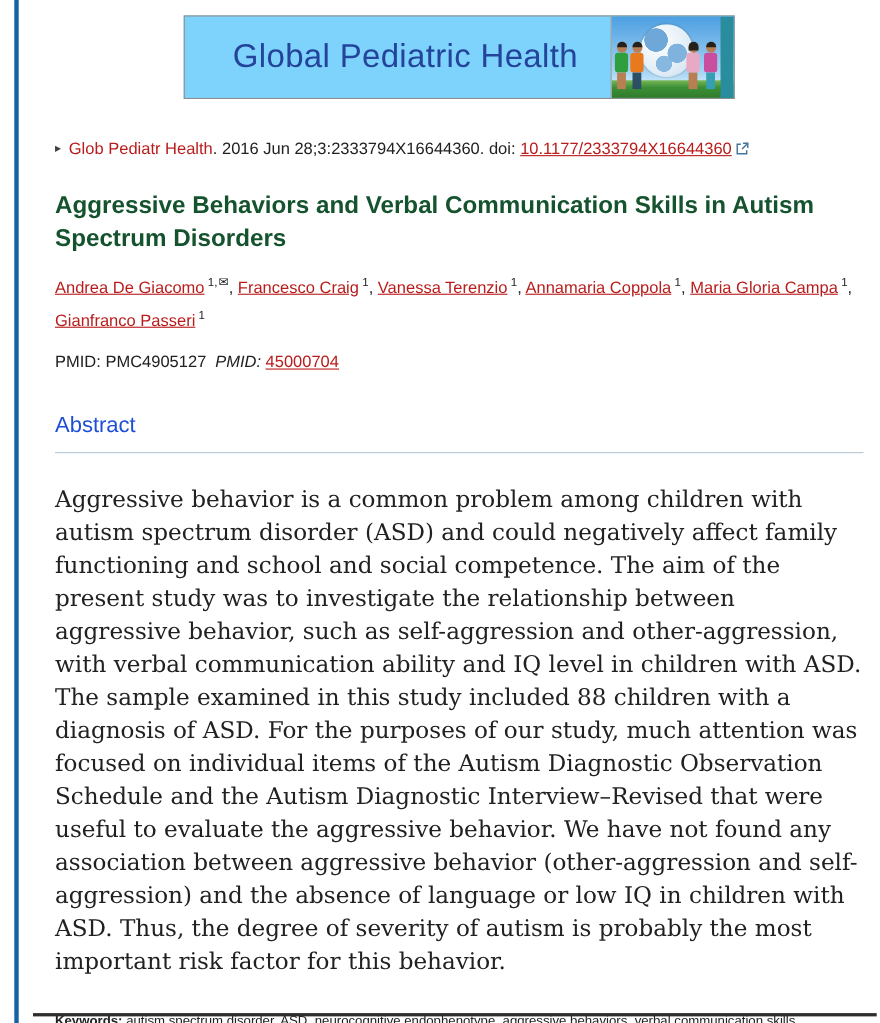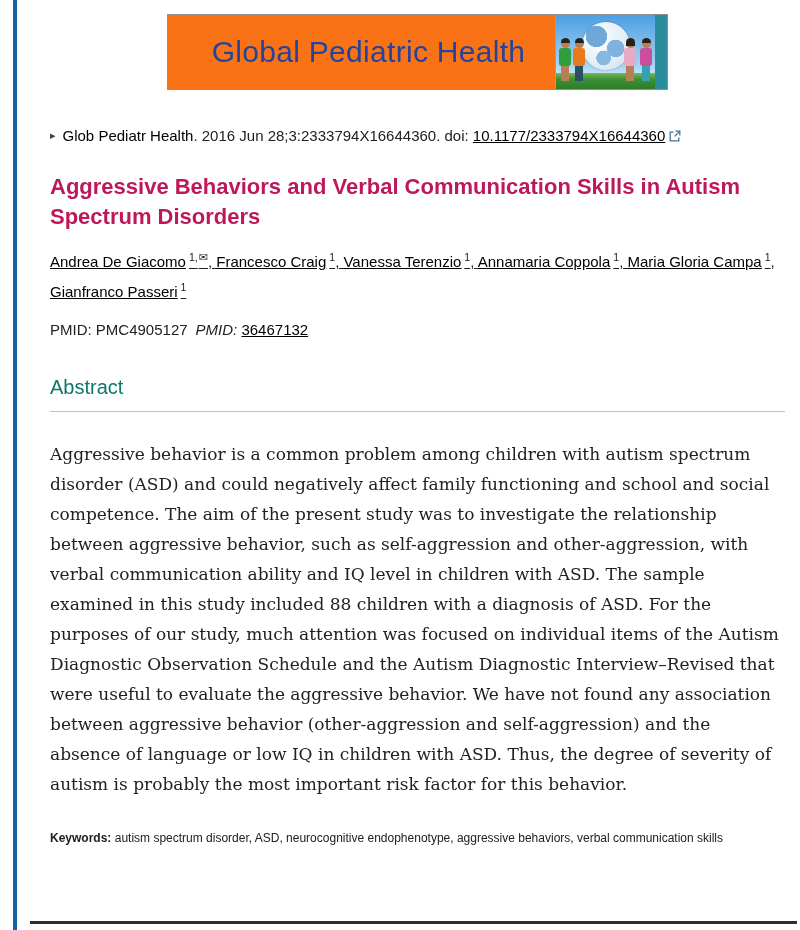--- a/index.html
+++ b/index.html
@@ -8,21 +8,21 @@
     width: 800px; height: 930px; position: relative; overflow: hidden;
     font-family: "Liberation Sans", sans-serif; color: #212121;
   }
   .accent-bar {
     position: absolute; left: 13px; top: 0; width: 4px; height: 930px;
     background: #1464a5;
   }
   
   .banner {
     position: absolute; left: 167px; top: 14px; width: 501px; height: 76px;
-    background: #f97316; border: 1px solid #8f8f8f; display: flex;
+    background: #7dd3fc; border: 1px solid #8f8f8f; display: flex;
   }
   .banner-title {
     flex: 1; display: flex; align-items: center; justify-content: center;
     padding-left: 14px; color: #24449b; font-size: 30px; letter-spacing: 0.3px;
     white-space: nowrap; overflow: hidden;
   }
   .banner-photo {
     position: relative; width: 112px; height: 100%; overflow: hidden;
     border-left: 1px solid #a0a0a0; flex: none;
     background: linear-gradient(#4d9fe2, #a9d6f4 70%, #bfe2f7 78%);
@@ -46,42 +46,42 @@
   .kid .torso { width: 12px; height: 18px; border-radius: 3px; margin: 0 auto; }
   .kid .legs { width: 8px; height: 15px; margin: 0 auto; }
   .kid1 { left: 3px; }  .kid1 .torso { background: #2f9e3f; } .kid1 .legs { background: #b97f54; }
   .kid2 { left: 17px; } .kid2 .torso { background: #e8791c; } .kid2 .legs { background: #2d4f66; }
   .kid3 { left: 68px; } .kid3 .torso { background: #e8a9c4; } .kid3 .legs { background: #b97f54; }
   .kid3 .head::before { height: 8px; }
   .kid4 { left: 84px; } .kid4 .torso { background: #c94f9e; } .kid4 .legs { background: #35a0b4; }
   .teal-strip { position: absolute; right: 0; top: 0; bottom: 0; width: 12px; background: #2a8d9e; }
   
   .content { position: absolute; left: 50px; top: 126px; width: 735px; }
-  a, .link { color: #000000; text-decoration: none; cursor: pointer; }
+  a, .link { color: #b91c1c; text-decoration: none; cursor: pointer; }
   .u { text-decoration: underline; }
   .citation-row { font-size: 15px; line-height: 18px; color: #212121; }
   .tri-dark { color: #404040; font-size: 11px; margin-right: 7px; vertical-align: 2px; cursor: pointer; }
   .ext-icon { display: inline-block; vertical-align: -1px; margin-left: 4px; }
-  .article-title { margin-top: 26px; font-size: 22px; line-height: 30px; font-weight: bold; color: #be185d; }
-  .authors { margin-top: 15px; font-size: 15px; line-height: 30px; color: #212121; text-decoration: underline; }
+  .article-title { margin-top: 26px; font-size: 22px; line-height: 30px; font-weight: bold; color: #14532d; }
+  .authors { margin-top: 15px; font-size: 15px; line-height: 30px; color: #212121; }
   .author-link { text-decoration: underline; }
   .sup { font-size: 10.5px; vertical-align: 6px; color: #212121; margin-left: 3px; line-height: 0; }
   .sup-mail { font-size: 11px; vertical-align: 6px; margin-left: 1px; line-height: 0; cursor: pointer; }
   .sep { color: #212121; }
   .info-row { margin-top: 17px; font-size: 15px; line-height: 18px; }
   .info-item { margin-right: 24px; white-space: nowrap; }
   .tri-red { color: #c9363b; font-size: 11px; margin-right: 7px; vertical-align: 2px; }
   .ids-row { margin-top: 14px; font-size: 15px; line-height: 18px; color: #212121; }
   .pmid-label { margin-left: 8px; font-style: italic; }
   .abstract-heading {
-    margin-top: 37px; font-size: 20px; font-weight: 400; color: #0f766e;
+    margin-top: 37px; font-size: 20px; font-weight: 400; color: #1d4ed8;
     padding-bottom: 12px; border-bottom: 1px solid #b3c6d6;
   }
   .abstract-body {
-    margin-top: 27px; font-family: "DejaVu Serif", serif; font-size: 17px;
+    margin-top: 27px; font-family: "DejaVu Serif", serif; font-size: 21px;
     line-height: 30px; color: #212121;
   }
   .keywords {
     margin-top: 27px; font-family: Liberation Sans, sans-serif; font-size: 12px;
     line-height: 24px; color: #212121;
   }
   .keywords b { font-weight: bold; }
   .bottom-divider {
     position: absolute; left: 30px; top: 921px; width: 767px; height: 3px;
     background: #2e2e2e;
@@ -132,21 +132,21 @@
   </div>
 
   <h1 class="article-title">Aggressive Behaviors and Verbal Communication Skills in Autism Spectrum Disorders</h1>
 
   <div class="authors">
     <span><a class="author-link">Andrea De Giacomo</a><sup class="sup">1,</sup><sup class="sup-mail">✉</sup><span class="sep">, </span></span><span><a class="author-link">Francesco Craig</a><sup class="sup">1</sup><span class="sep">, </span></span><span><a class="author-link">Vanessa Terenzio</a><sup class="sup">1</sup><span class="sep">, </span></span><span><a class="author-link">Annamaria Coppola</a><sup class="sup">1</sup><span class="sep">, </span></span><span><a class="author-link">Maria Gloria Campa</a><sup class="sup">1</sup><span class="sep">, </span></span><span><a class="author-link">Gianfranco Passeri</a><sup class="sup">1</sup></span>
   </div>
 
 
   <div class="ids-row">
-    <span>PMID: </span><span>PMC4905127</span><span class="pmid-label">PMID: </span><a class="link u">36467132</a>
+    <span>PMID: </span><span>PMC4905127</span><span class="pmid-label">PMID: </span><a class="link u">45000704</a>
   </div>
 
   <h2 class="abstract-heading">Abstract</h2>
 
   <p class="abstract-body">Aggressive behavior is a common problem among children with autism spectrum disorder (ASD) and could negatively affect family functioning and school and social competence. The aim of the present study was to investigate the relationship between aggressive behavior, such as self-aggression and other-aggression, with verbal communication ability and IQ level in children with ASD. The sample examined in this study included 88 children with a diagnosis of ASD. For the purposes of our study, much attention was focused on individual items of the Autism Diagnostic Observation Schedule and the Autism Diagnostic Interview–Revised that were useful to evaluate the aggressive behavior. We have not found any association between aggressive behavior (other-aggression and self-aggression) and the absence of language or low IQ in children with ASD. Thus, the degree of severity of autism is probably the most important risk factor for this behavior.</p>
 
   <p class="keywords">
     <b>Keywords:</b>
     <span>autism spectrum disorder, ASD, neurocognitive endophenotype, aggressive behaviors, verbal communication skills</span>
   </p>

